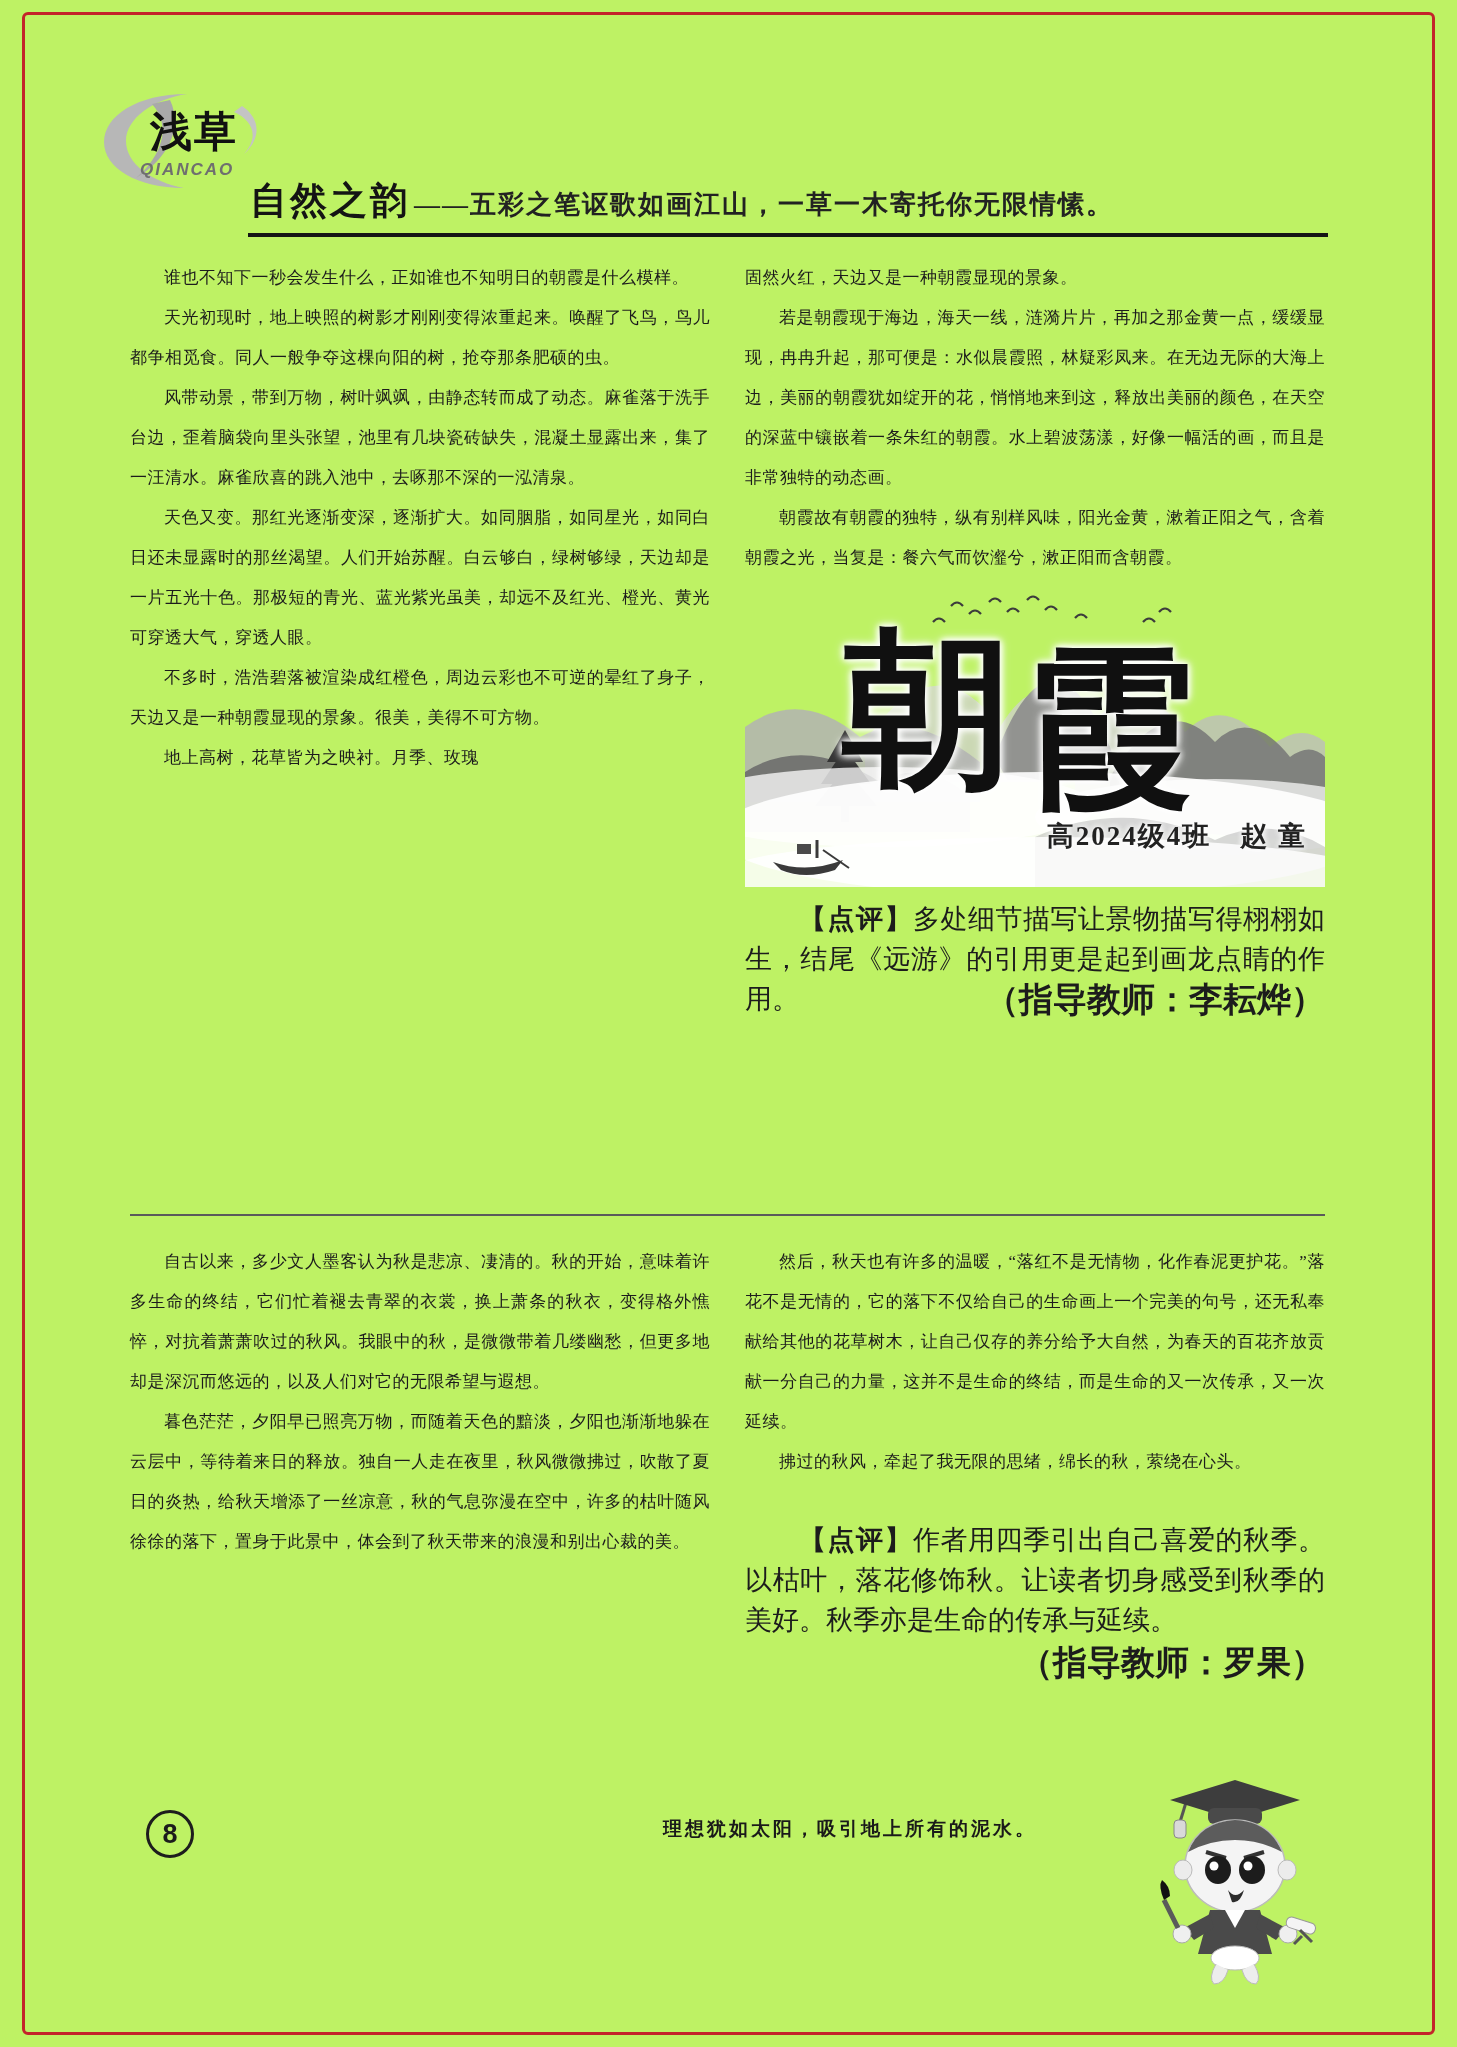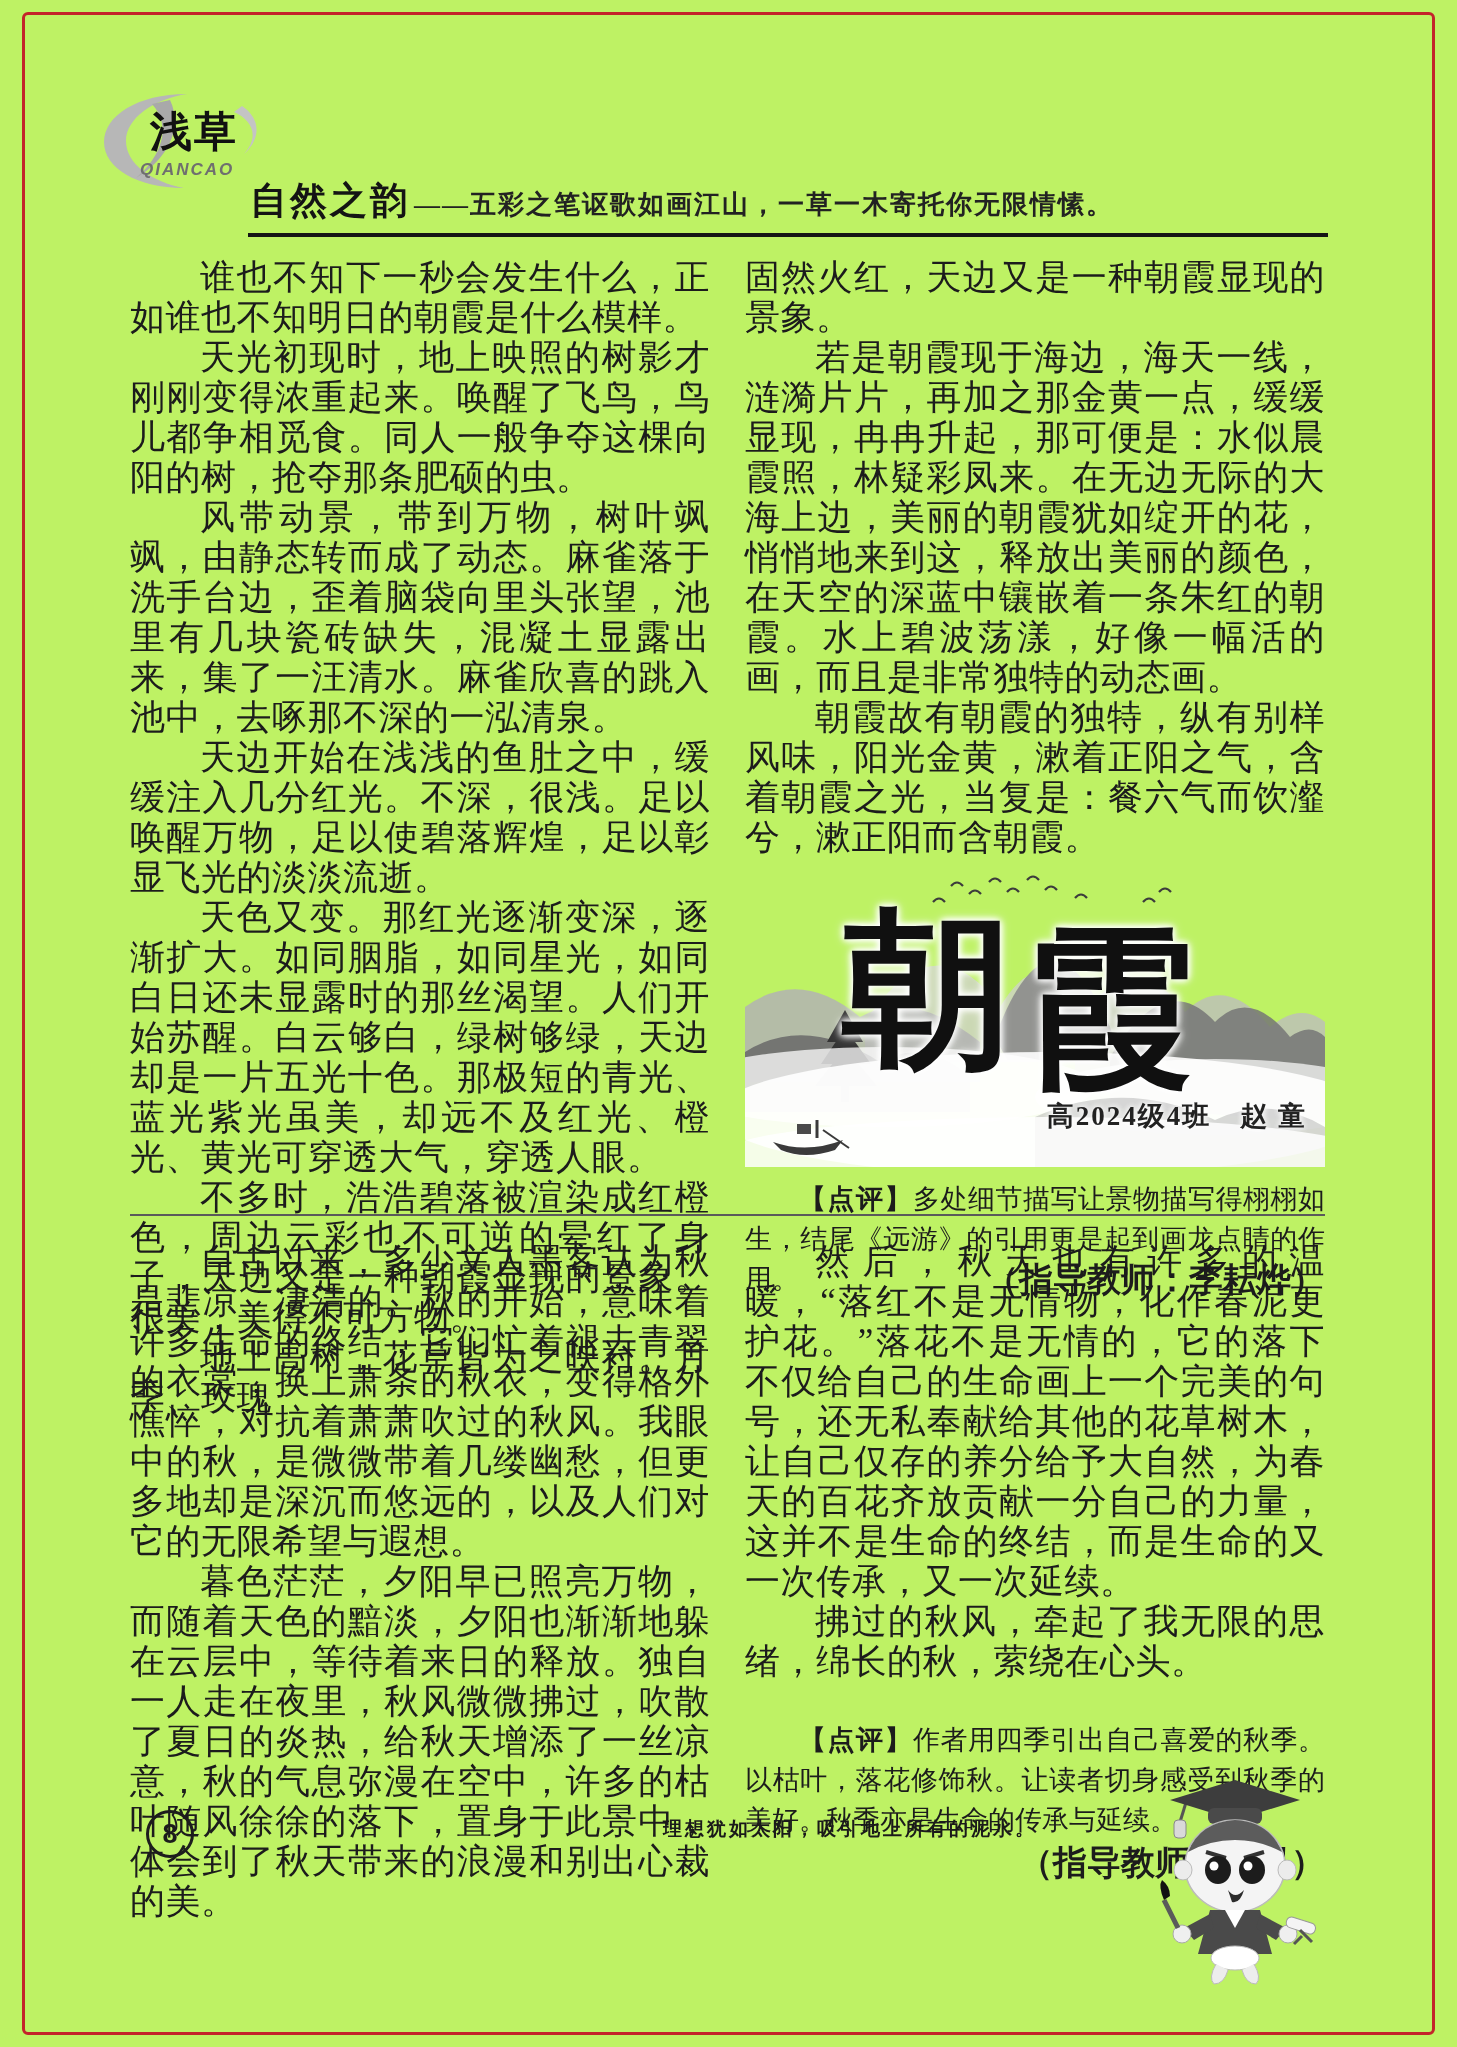--- a/index.html
+++ b/index.html
@@ -19,21 +19,21 @@
              color:#141414;letter-spacing:3px;}
   .slogan{font-size:26px;font-weight:600;color:#222;letter-spacing:2px;}
   .rule{position:absolute;left:248px;top:233px;width:1080px;height:4px;background:#151515;}
 
   
   .col{position:absolute;width:580px;}
   .col-l1{left:130px;top:258px;}
   .col-r1{left:745px;top:258px;}
   .col-l2{left:130px;top:1242px;}
   .col-r2{left:745px;top:1242px;}
-  p.body{margin:0;font-size:35px;line-height:40px;text-align:justify;text-indent:2em;
+  p.body{margin:0;font-size:17px;line-height:40px;text-align:justify;text-indent:2em;
          letter-spacing:0.5px;}
   p.body.no-indent{text-indent:0;}
 
   
   .artwork{position:relative;width:580px;height:295px;margin-top:14px;}
   .artwork svg{position:absolute;left:0;top:0;}
   .art-char{position:absolute;font-weight:900;color:#101010;font-family:"Liberation Serif",serif;
             text-shadow:0 0 7px #fff,0 0 7px #fff,0 0 12px #fff;line-height:1;}
   .art-char.c1{left:98px;top:34px;font-size:168px;}
   .art-char.c2{left:278px;top:52px;font-size:172px;}
@@ -78,21 +78,20 @@
   <div class="header">
     <span class="col-title">自然之韵</span>
     <span class="slogan">——五彩之笔讴歌如画江山，一草一木寄托你无限情愫。</span>
   </div>
   <div class="rule"></div>
 
   <div class="col col-l1">
     <p class="body">谁也不知下一秒会发生什么，正如谁也不知明日的朝霞是什么模样。</p>
     <p class="body">天光初现时，地上映照的树影才刚刚变得浓重起来。唤醒了飞鸟，鸟儿都争相觅食。同人一般争夺这棵向阳的树，抢夺那条肥硕的虫。</p>
     <p class="body">风带动景，带到万物，树叶飒飒，由静态转而成了动态。麻雀落于洗手台边，歪着脑袋向里头张望，池里有几块瓷砖缺失，混凝土显露出来，集了一汪清水。麻雀欣喜的跳入池中，去啄那不深的一泓清泉。</p>
-    <p class="body">天边开始在浅浅的鱼肚之中，缓缓注入几分红光。不深，很浅。足以唤醒万物，足以使碧落辉煌，足以彰显飞光的淡淡流逝。</p>
     <p class="body">天色又变。那红光逐渐变深，逐渐扩大。如同胭脂，如同星光，如同白日还未显露时的那丝渴望。人们开始苏醒。白云够白，绿树够绿，天边却是一片五光十色。那极短的青光、蓝光紫光虽美，却远不及红光、橙光、黄光可穿透大气，穿透人眼。</p>
     <p class="body">不多时，浩浩碧落被渲染成红橙色，周边云彩也不可逆的晕红了身子，天边又是一种朝霞显现的景象。很美，美得不可方物。</p>
     <p class="body">地上高树，花草皆为之映衬。月季、玫瑰</p>
   </div>
 
   <div class="col col-r1">
     <p class="body no-indent">固然火红，天边又是一种朝霞显现的景象。</p>
     <p class="body">若是朝霞现于海边，海天一线，涟漪片片，再加之那金黄一点，缓缓显现，冉冉升起，那可便是：水似晨霞照，林疑彩凤来。在无边无际的大海上边，美丽的朝霞犹如绽开的花，悄悄地来到这，释放出美丽的颜色，在天空的深蓝中镶嵌着一条朱红的朝霞。水上碧波荡漾，好像一幅活的画，而且是非常独特的动态画。</p>
     <p class="body">朝霞故有朝霞的独特，纵有别样风味，阳光金黄，漱着正阳之气，含着朝霞之光，当复是：餐六气而饮瀣兮，漱正阳而含朝霞。</p>
 

